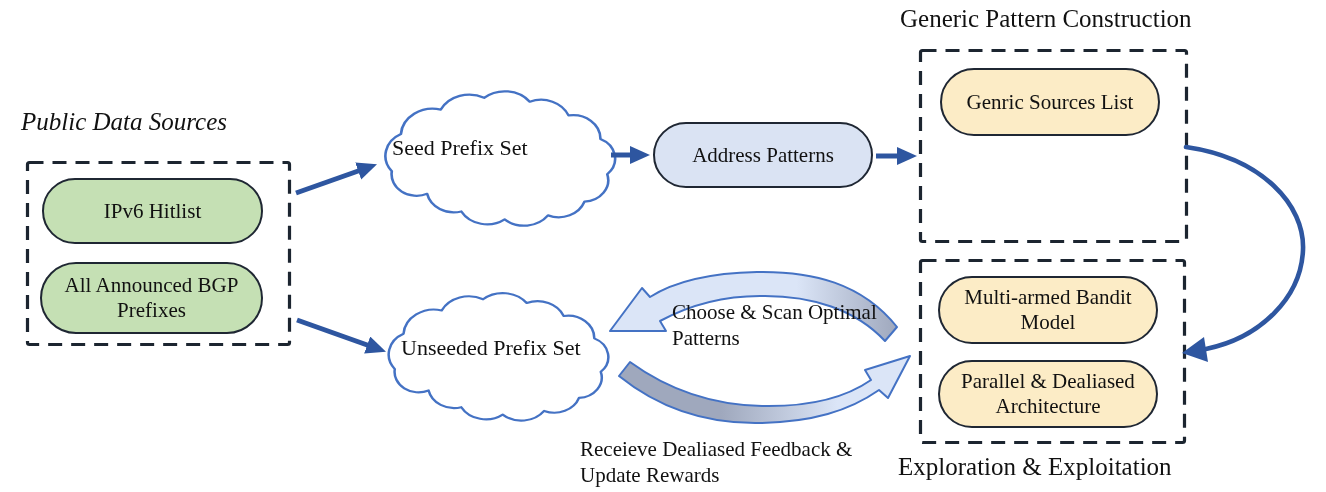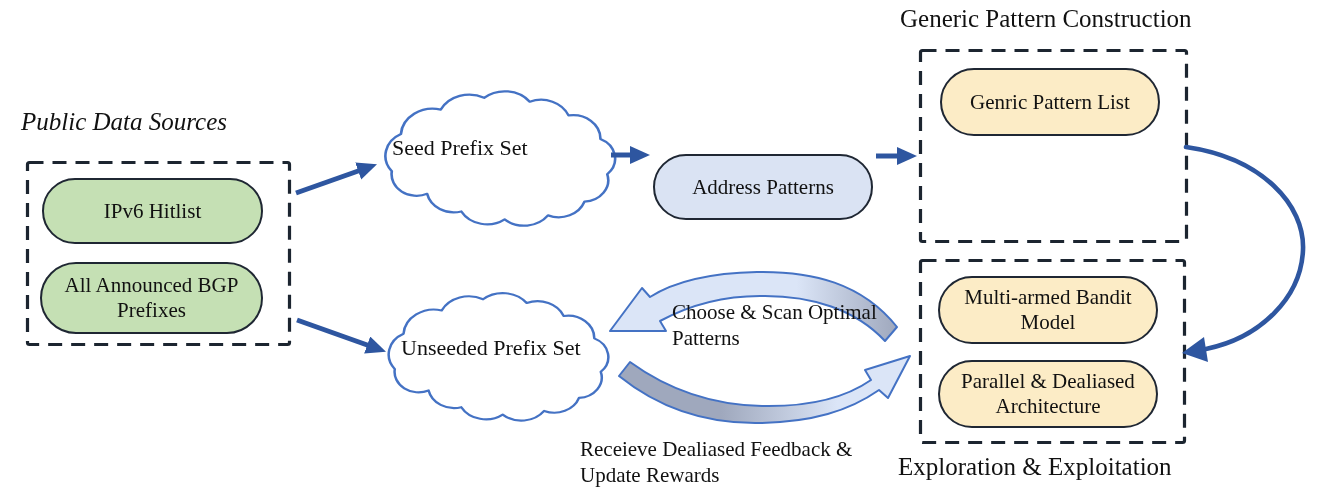--- a/index.html
+++ b/index.html
@@ -11,21 +11,21 @@
   }
   svg.layer { position:absolute; left:0; top:0; z-index:1; }
   .pill {
     position:absolute; z-index:2; box-sizing:border-box;
     display:flex; align-items:center; justify-content:center; text-align:center;
     border:2.5px solid var(--node-border,#1f2733); border-radius:36px;
     font-size:21px; line-height:1.18; padding:2px 10px;
   }
   .pill.green  { background:var(--green-fill,#c5e0b4); }
   .pill.yellow { background:var(--yellow-fill,#fcecc6); }
-  .pill.blue   { background:var(--blue-fill,#dae3f3);margin-top:32px; }
+  .pill.blue   { background:var(--blue-fill,#dae3f3); }
   .label { position:absolute; z-index:2; text-align:left; }
   .title { font-size:25px; }
   .cloud-text { font-size:22px; }
   .caption { font-size:21px; line-height:1.25; }
 </style>
 </head>
 <body>
 
 <div id="stage">
 
@@ -93,21 +93,21 @@
   <div class="label title" style="left:21px; top:108px; width:260px;font-style:italic;">Public Data Sources</div>
   <div class="pill green" style="left:42px; top:178px; width:221px; height:66px;">IPv6 Hitlist</div>
   <div class="pill green" style="left:40px; top:262px; width:223px; height:72px;">All Announced BGP Prefixes</div>
 
   <div class="label cloud-text" style="left:392px; top:135px; width:200px;">Seed Prefix Set</div>
   <div class="label cloud-text" style="left:401px; top:335px; width:210px;">Unseeded Prefix Set</div>
 
   <div class="pill blue" style="left:653px; top:122px; width:220px; height:66px;">Address Patterns</div>
 
   <div class="label title" style="left:900px; top:5px; width:320px;">Generic Pattern Construction</div>
-  <div class="pill yellow" style="left:940px; top:68px; width:220px; height:68px;">Genric Pattern List</div>
+  <div class="pill yellow" style="left:940px; top:68px; width:220px; height:68px;">Genric Sources List</div>
 
   <div class="pill yellow" style="left:938px; top:276px; width:220px; height:68px;text-align:center;">Multi-armed Bandit Model</div>
   <div class="pill yellow" style="left:938px; top:360px; width:220px; height:68px;">Parallel &amp; Dealiased Architecture</div>
   <div class="label title" style="left:898px; top:453px; width:305px;">Exploration &amp; Exploitation</div>
 
   <div class="label caption" style="left:672px; top:299px; width:250px;">Choose &amp; Scan Optimal Patterns</div>
   <div class="label caption" style="left:580px; top:436px; width:300px;">Receieve Dealiased Feedback &amp; Update Rewards</div>
 
 </div>
 

